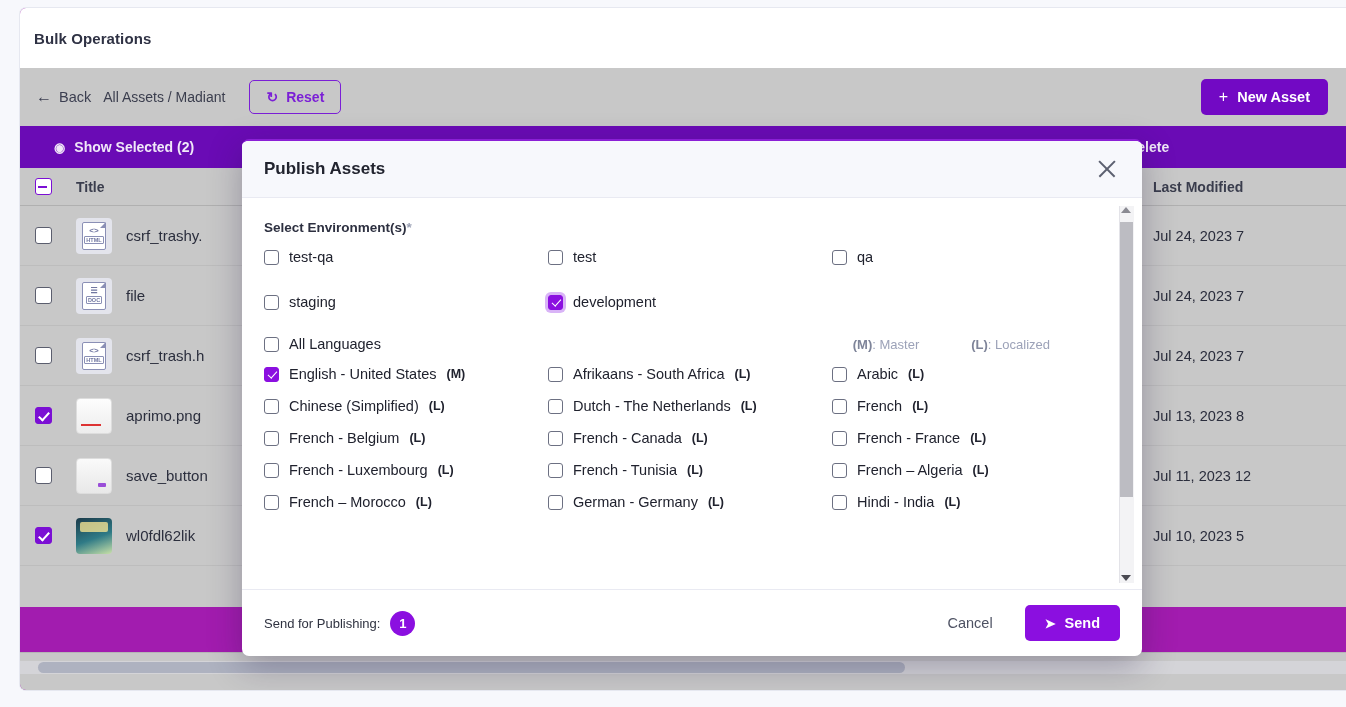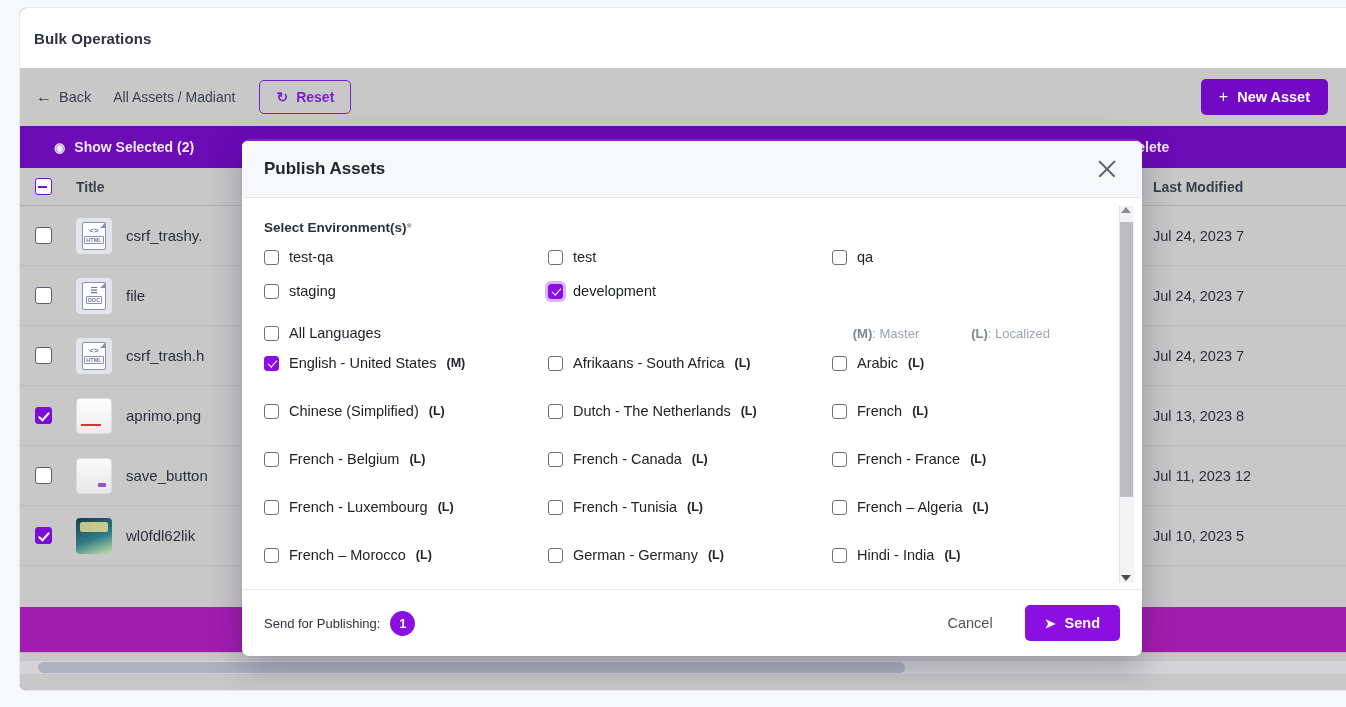--- a/index.html
+++ b/index.html
@@ -40,21 +40,21 @@
     padding: 0 18px 0 16px;
     position: relative;
   }
   .back-btn {
     display: flex; align-items: center; gap: 7px;
     color: #3c3f51; font-size: 14.5px;
     cursor: pointer;
   }
   .back-arrow { font-size: 16px; line-height: 1; color: #3c3f51; }
   .crumb-path {
-    margin-left: 22px;
+    margin-left: 12px;
     font-size: 14px; color: #3b3e4e;
   }
   .reset-btn {
     margin-left: 24px;
     display: inline-flex; align-items: center; gap: 8px;
     border: 1.5px solid #7b1fd6;
     border-radius: 5px;
     color: #7b1fd6;
     background: transparent;
     font-size: 14px; font-weight: 600;
@@ -234,21 +234,21 @@
     overflow: hidden;
   }
   .sec-label {
     font-size: 13.5px; font-weight: bold; color: #2d3040;
     margin-bottom: 14px;
   }
   .req { color: #9aa0b4; font-weight: bold; }
   .cb-grid {
     display: grid;
     grid-template-columns: 284px 284px 1fr;
-    row-gap: 18px;
+    row-gap: 29px;
   }
   .cb-row {
     display: flex; align-items: center; gap: 10px;
     font-size: 14.5px; color: #20222e;
     cursor: pointer;
   }
   .cb-row .ml { font-size: 12.5px; font-weight: bold; color: #20222e; }
   .cb {
     width: 15px; height: 15px;
     border: 1.4px solid #6c7082;
@@ -489,21 +489,21 @@
         <div class="cb-row all-lang-row" style="margin-bottom:0;">
           <span class="cb"></span>
           <span>All Languages</span>
         </div>
         <div class="legend">
           <span><b>(M)</b><span>: Master</span></span>
           <span><b>(L)</b><span>: Localized</span></span>
         </div>
       </div>
 
-      <div class="cb-grid" style="row-gap:32px;">
+      <div class="cb-grid" style="row-gap:16px;">
         <div class="cb-row">
             <span class="cb on"></span>
             <span>English - United States</span>
             <span class="ml">(M)</span>
           </div>
         <div class="cb-row">
             <span class="cb"></span>
             <span>Afrikaans - South Africa</span>
             <span class="ml">(L)</span>
           </div>

